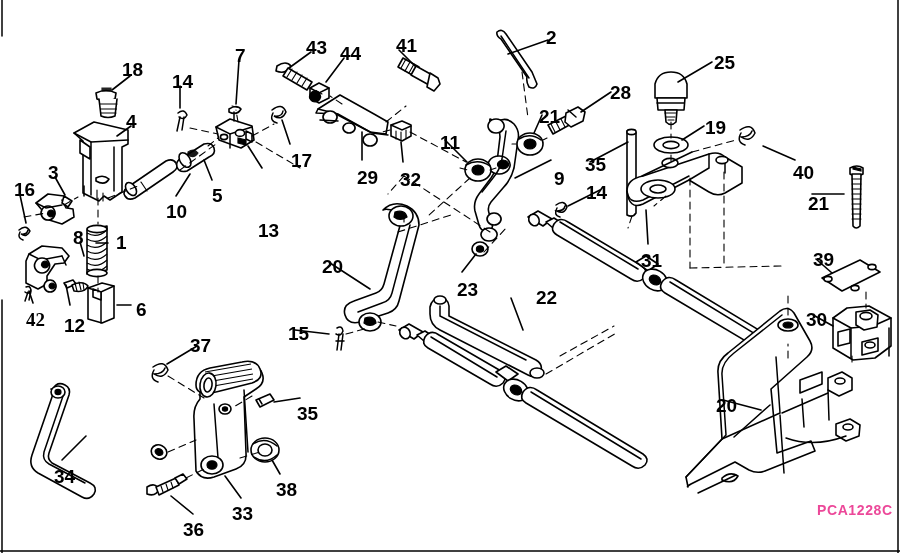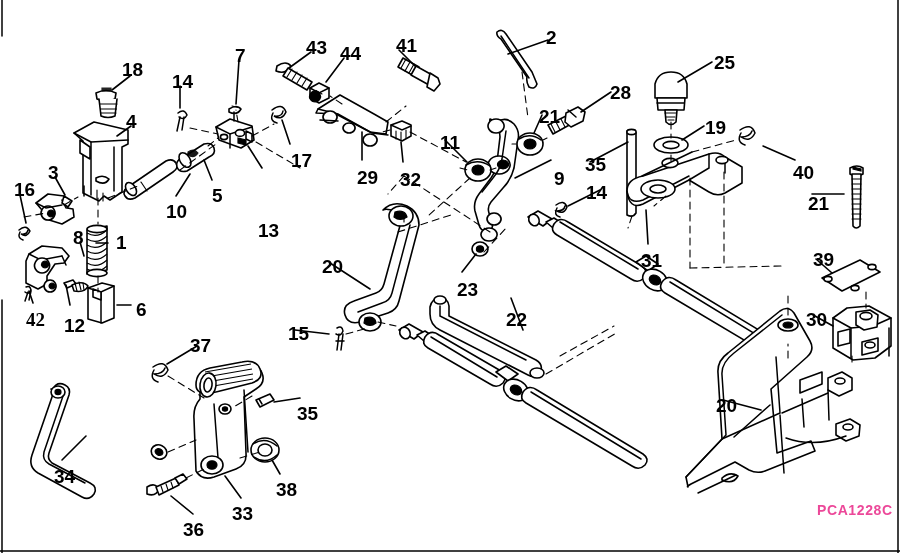--- a/index.html
+++ b/index.html
@@ -517,21 +517,21 @@
   <div class="callout" style="left:258px;top:177px;margin-top:44px;">13</div>
   <div class="callout" style="left:172px;top:72px;">14</div>
   <div class="callout" style="left:586px;top:183px;">14</div>
   <div class="callout" style="left:288px;top:324px;">15</div>
   <div class="callout" style="left:14px;top:180px;">16</div>
   <div class="callout" style="left:291px;top:151px;">17</div>
   <div class="callout" style="left:122px;top:60px;">18</div>
   <div class="callout" style="left:705px;top:118px;">19</div>
   <div class="callout" style="left:716px;top:396px;text-align:right;">20</div>
   <div class="callout" style="left:539px;top:107px;">21</div>
-  <div class="callout" style="left:506px;top:288px;margin-top:22px;">22</div>
+  <div class="callout" style="left:536px;top:288px;">22</div>
   <div class="callout" style="left:457px;top:280px;">23</div>
   <div class="callout" style="left:585px;top:155px;">35</div>
   <div class="callout" style="left:714px;top:53px;">25</div>
   <div class="callout" style="left:808px;top:194px;">21</div>
   <div class="callout" style="left:610px;top:83px;">28</div>
   <div class="callout" style="left:357px;top:168px;">29</div>
   <div class="callout" style="left:806px;top:310px;">30</div>
   <div class="callout" style="left:641px;top:251px;">31</div>
   <div class="callout" style="left:322px;top:257px;">20</div>
   <div class="callout" style="left:232px;top:504px;">33</div>

